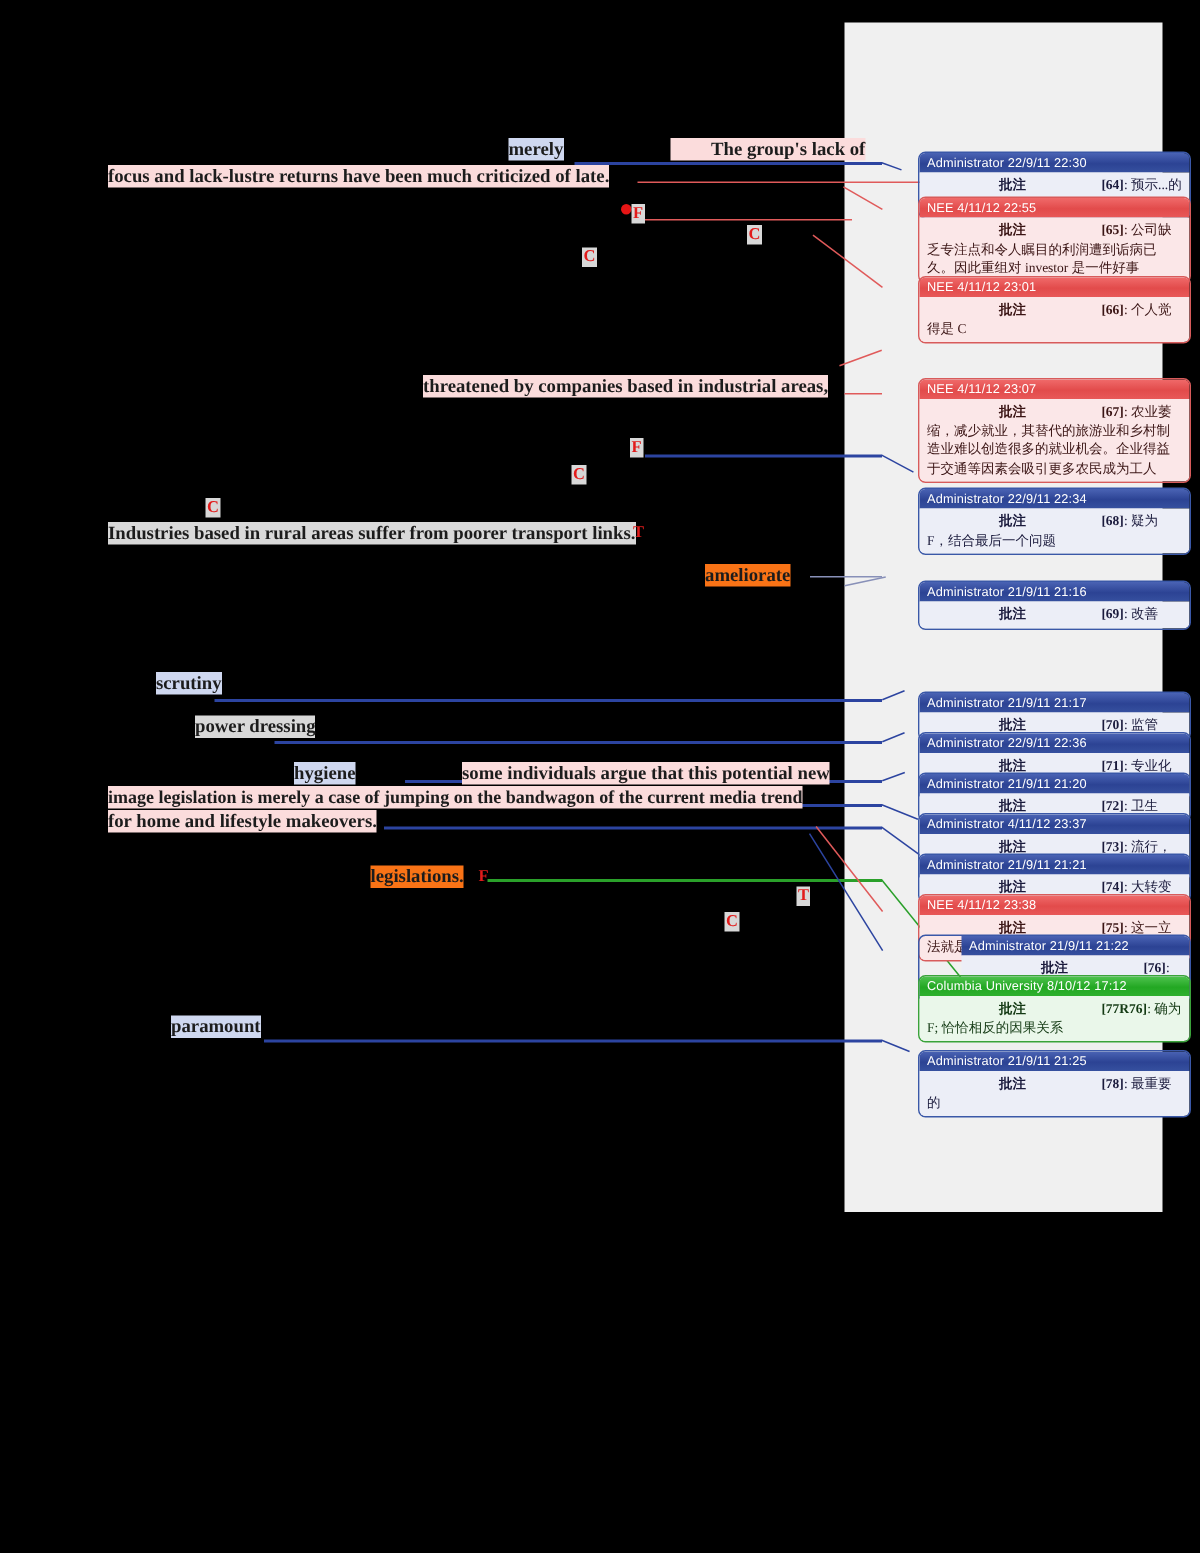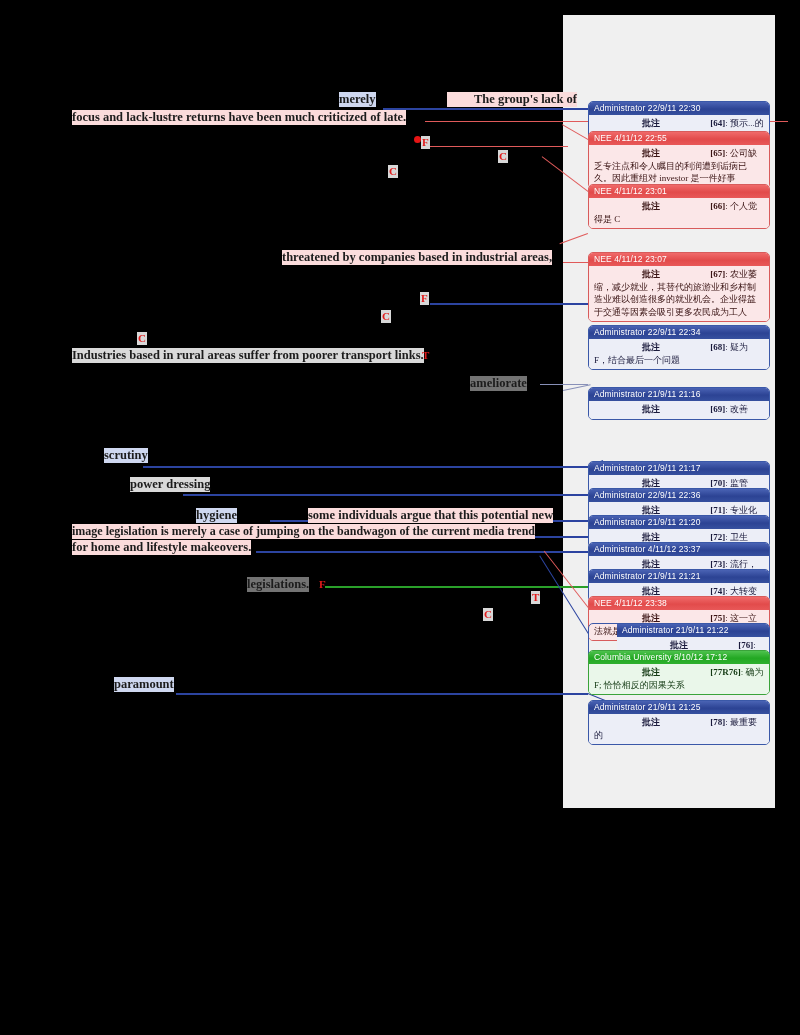--- a/index.html
+++ b/index.html
@@ -17,21 +17,21 @@
   .margin-panel{
     position:absolute;
     left:563px;top:15px;
     width:212px;height:793px;
     background:#f0f0f0;
   }
 
   
   .comment{
     position:absolute;
-    left:588px;
+    left:612px;
     width:182px;
     font-family:"Liberation Sans", sans-serif;
     border-radius:5px;
     overflow:hidden;
     box-sizing:border-box;
   }
   .comment .c-head{
     font-size:8.5px;
     line-height:11px;
     padding:1px 4px 1px 5px;
@@ -74,21 +74,21 @@
     font-family:"Liberation Serif", serif;
     font-weight:bold;
     font-size:12.5px;
     line-height:15px;
     color:#1c1c1c;
     white-space:nowrap;
   }
   .hl-pink{background:#fbdcdc;}
   .hl-grey{background:#d9d9d9;}
   .hl-blue{background:#cfd8f0;}
-  .hl-white{background:#737373;}
+  .hl-white{background:#f97316;}
 
   
   .marker{
     position:absolute;
     font-family:"Liberation Serif", serif;
     font-weight:bold;
     font-size:11px;
     line-height:13px;
     color:#e21b1b;
     background:#d8d8d8;

